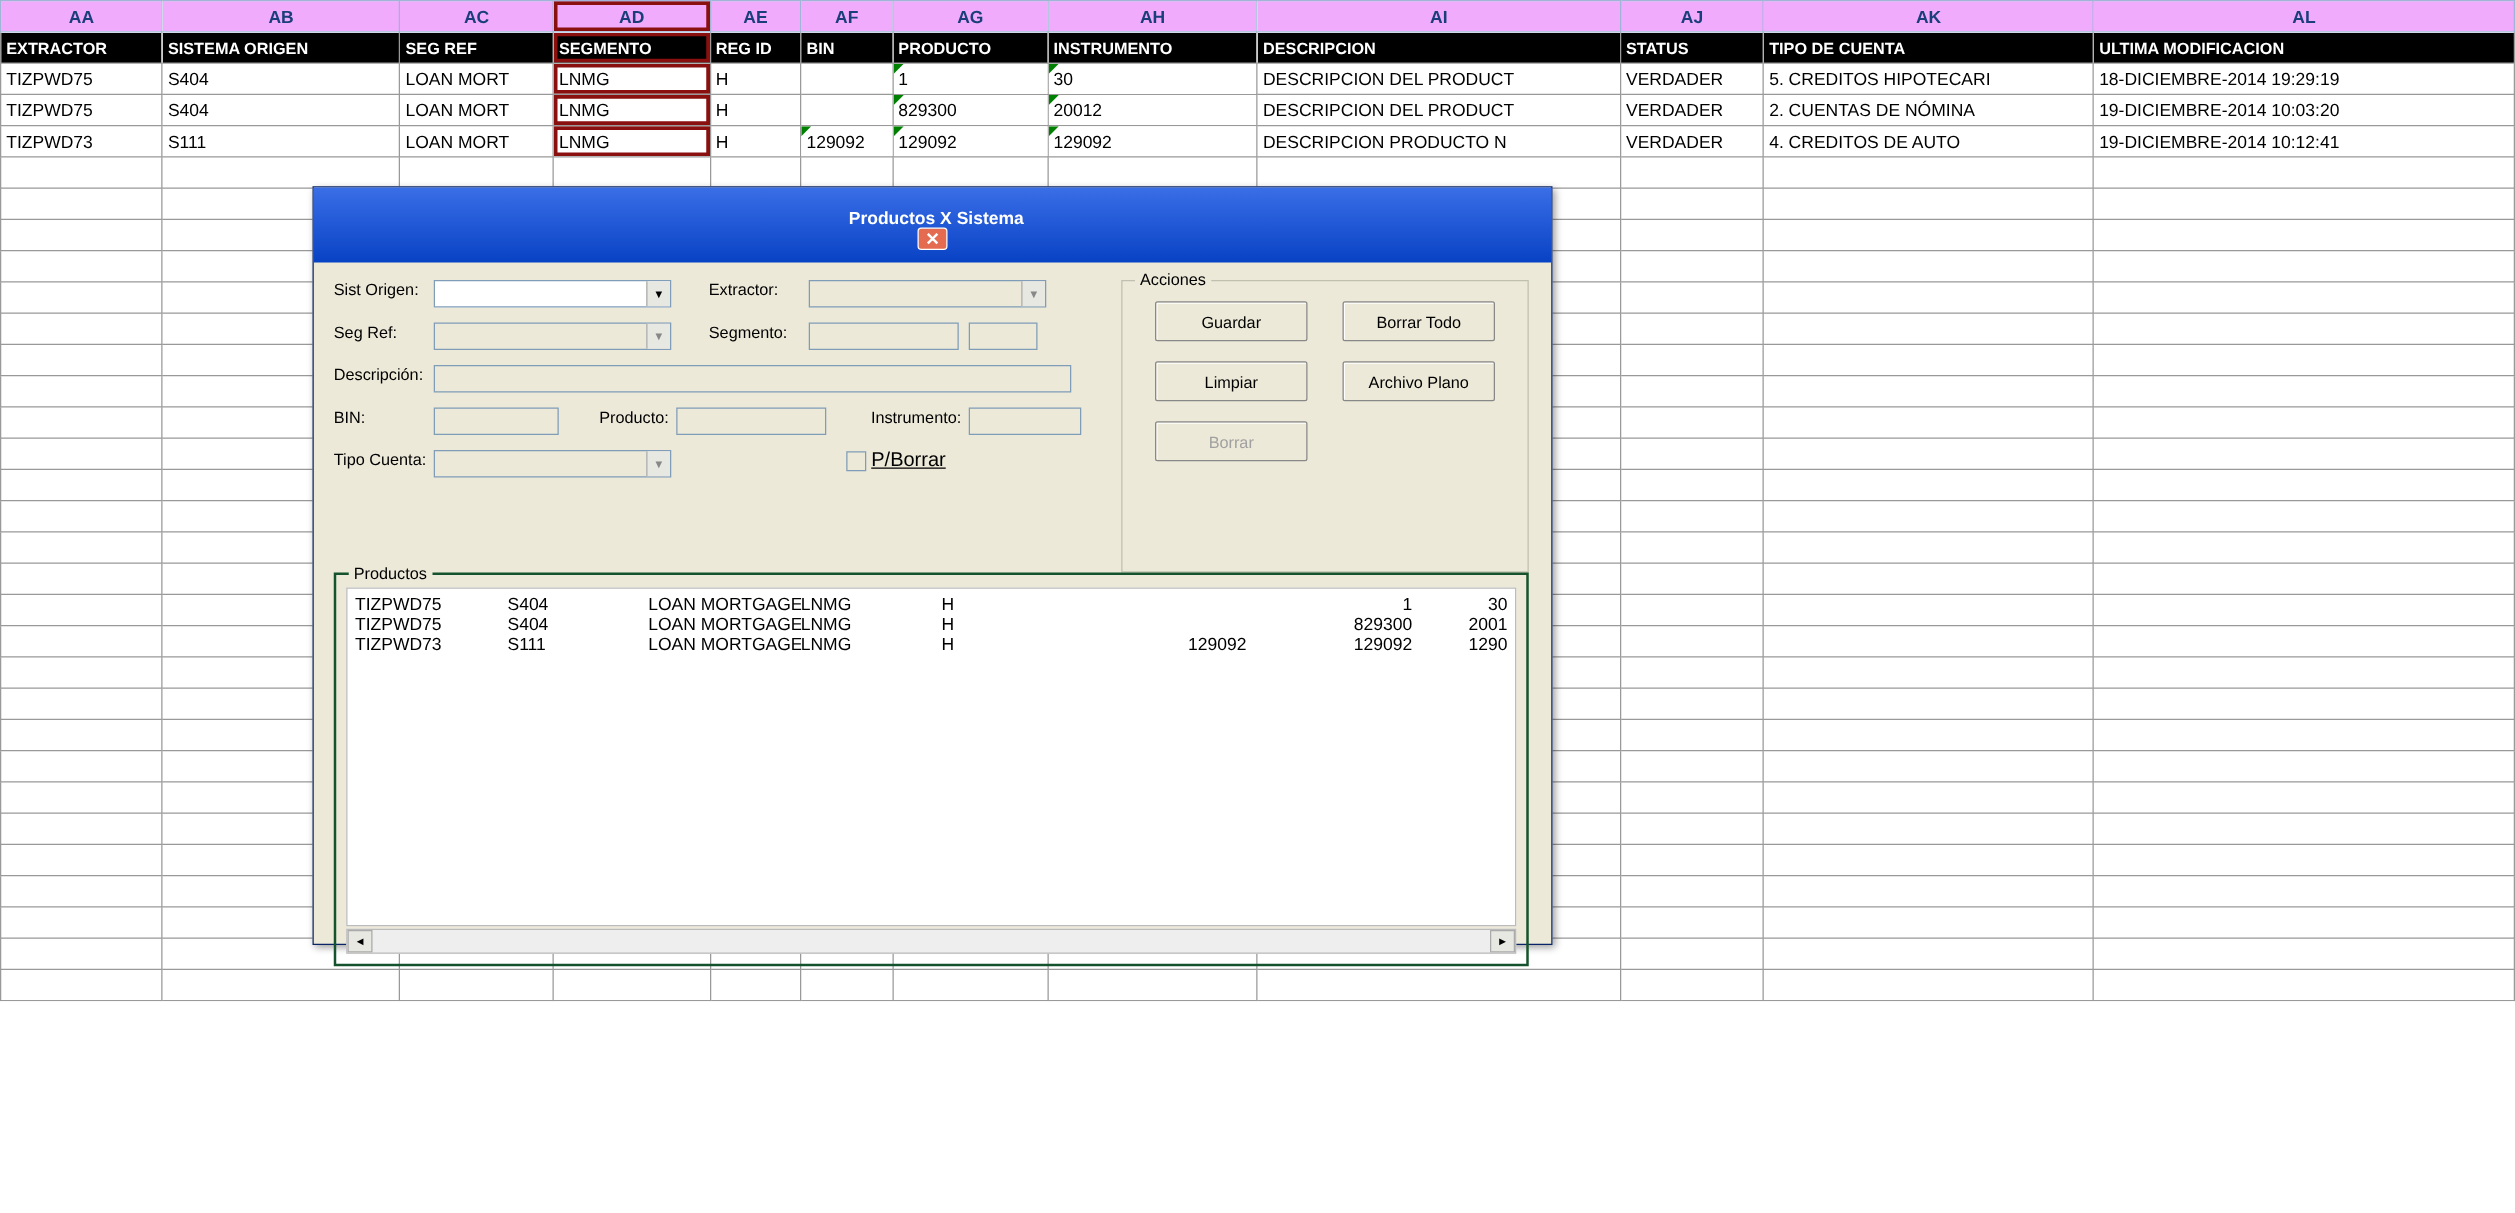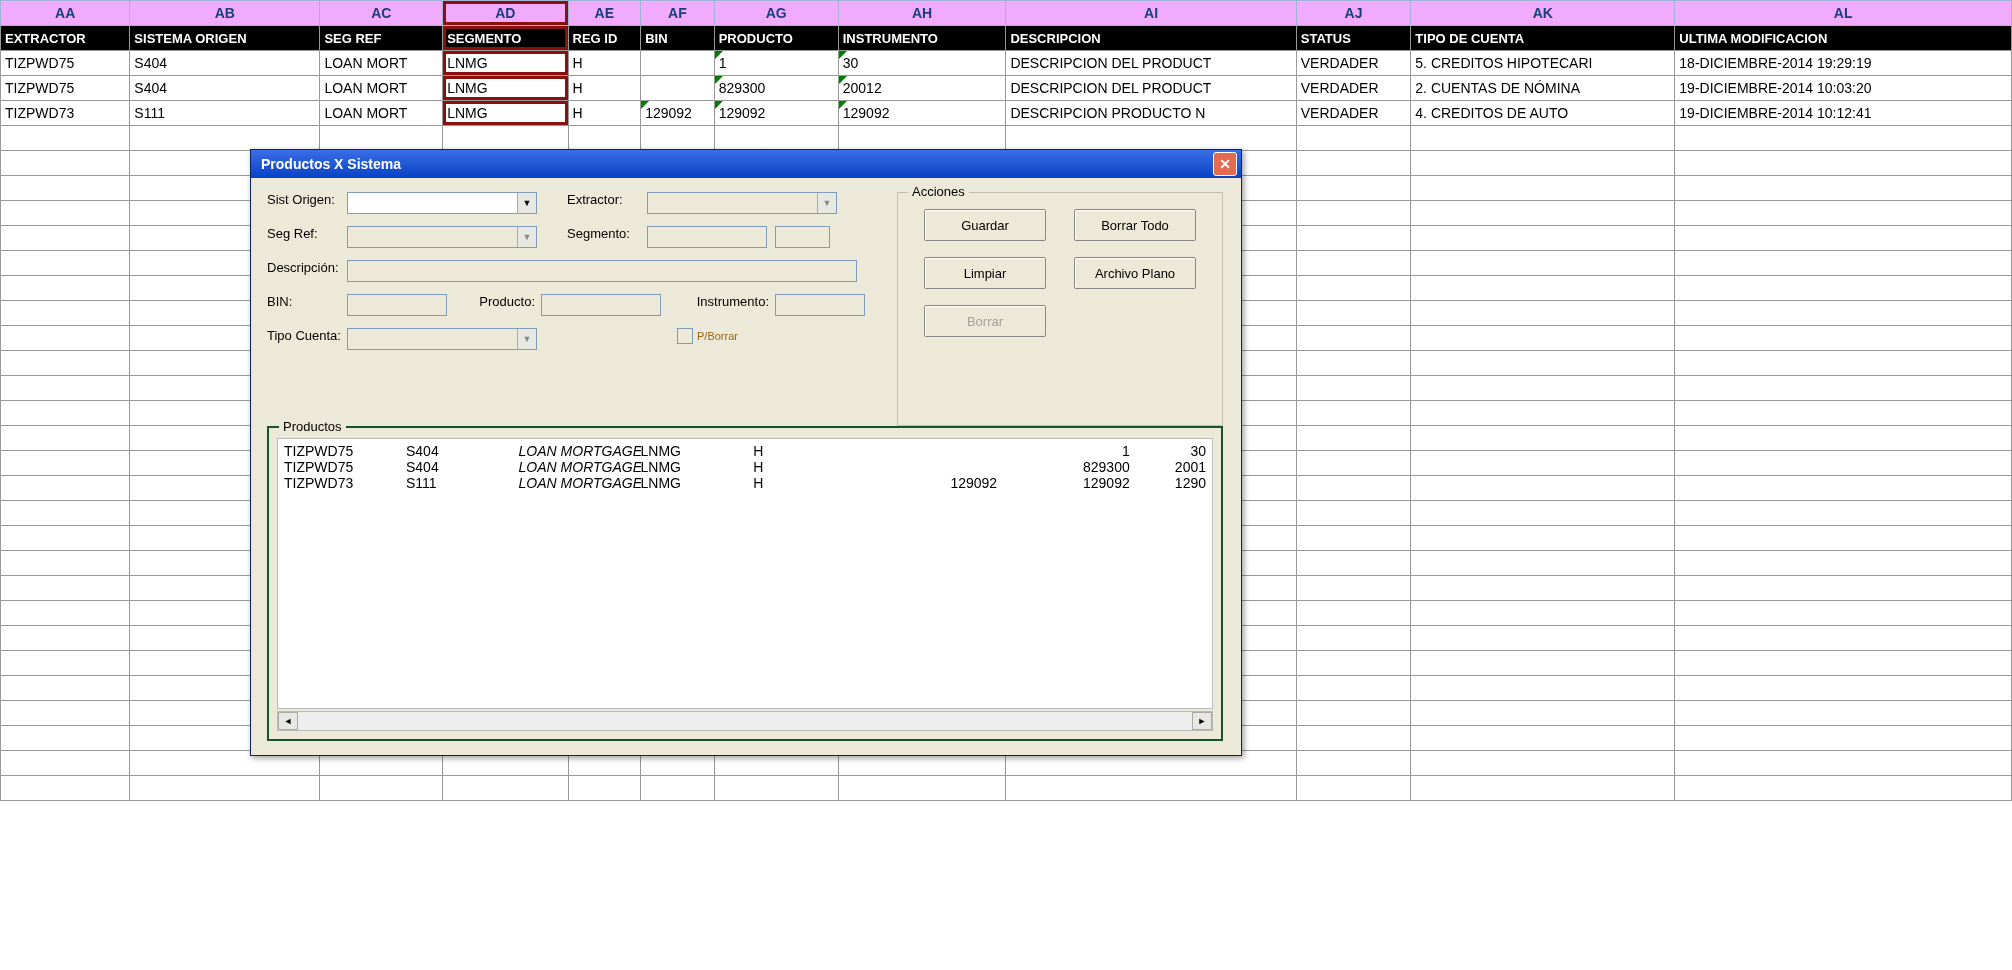--- a/index.html
+++ b/index.html
@@ -10,45 +10,45 @@
 .sheet td{font-size:14px;background:#fff;}
 .col-AA{width:98px;} .col-AB{width:144px;} .col-AC{width:93px;} .col-AD{width:95px;}
 .col-AE{width:55px;} .col-AF{width:55px;} .col-AG{width:94px;} .col-AH{width:127px;}
 .col-AI{width:220px;} .col-AJ{width:83px;} .col-AK{width:200px;} .col-AL{width:255px;}
 .highlight-col{box-shadow:inset 0 0 0 3px #8a0f0f;}
 .green-tri{position:relative;}
 .green-tri::before{content:"";position:absolute;top:0;left:0;border-top:8px solid #008000;border-right:8px solid transparent;}
 
 
 .dialog{position:absolute;top:149px;left:250px;width:990px;height:605px;background:#ece9d8;border:1px solid #0a246a;box-shadow:2px 2px 6px rgba(0,0,0,.4);}
-.titlebar{height:28px;background:linear-gradient(#3a6ee7,#0842c4);display:flex;align-items:center;padding:0 4px;color:#fff;font-weight:bold;font-size:14px;}
+.titlebar{height:28px;background:linear-gradient(#3a6ee7,#0842c4);display:flex;align-items:center;padding:16px 4px;color:#fff;font-weight:bold;font-size:14px;flex-direction:column;}
 .titlebar .title{flex:1;padding-left:6px;}
 .closebtn{width:22px;height:22px;background:#e46b4f;border:1px solid #fff;border-radius:3px;display:flex;align-items:center;justify-content:center;color:#fff;font-weight:bold;font-size:14px;cursor:pointer;}
 .dlg-body{position:relative;padding:14px 16px 10px 16px;height:calc(100% - 28px);box-sizing:border-box;}
 .form-row{display:flex;align-items:flex-start;margin-bottom:12px;}
 .lbl{display:inline-block;font-size:13px;}
 .combo,.txt{height:22px;background:#fff;border:1px solid #7f9db9;box-sizing:border-box;font-size:13px;padding:0 4px;}
 .combo.disabled,.txt.disabled{background:#ece9d8;color:#888;}
 .combo{display:inline-flex;align-items:center;position:relative;}
 .combo .arrow{position:absolute;right:0;top:0;width:18px;height:100%;background:#e8e8e2;border-left:1px solid #aaa;display:flex;align-items:center;justify-content:center;font-size:9px;}
 .fieldset{border:1px solid #c0c0b0;padding:10px 12px 12px 12px;position:relative;}
 .fieldset .legend{position:absolute;top:-9px;left:10px;background:#ece9d8;padding:0 4px;font-size:13px;}
 .actions{position:absolute;top:14px;right:18px;width:300px;height:210px;}
 .btn{width:120px;height:30px;background:#ece9d8;border:1px solid #888;border-radius:2px;font-size:13px;display:inline-flex;align-items:center;justify-content:center;cursor:pointer;box-shadow:inset 1px 1px 0 #fff;}
 .btn.disabled{color:#a0a0a0;cursor:default;}
 .actions .grid{display:grid;grid-template-columns:1fr 1fr;gap:16px 0;justify-items:center;padding-top:6px;}
 .chk{width:14px;height:14px;border:1px solid #7f9db9;background:#ece9d8;display:inline-block;vertical-align:middle;}
-.chk-lbl{color:#a16207;font-size:11px;margin-left:4px;}
+.chk-lbl{color:#000000;font-size:16px;margin-left:4px;text-decoration:underline;}
 
 .productos{position:absolute;left:16px;right:18px;top:248px;bottom:14px;border:2px solid #14532d;}
 .productos .legend{position:absolute;top:-9px;left:10px;background:#ece9d8;padding:0 4px;font-size:13px;}
 .prod-list{position:absolute;top:10px;left:8px;right:8px;bottom:30px;background:#fff;border:1px solid #bbb;overflow:hidden;font-size:14px;padding:4px 6px;box-sizing:border-box;}
 .prod-row{display:flex;white-space:pre;}
 .prod-row span{overflow:hidden;}
-.pc1{width:130px;} .pc2{width:120px;} .pc3{width:130px;font-style:italic;} .pc4{width:120px;}
+.pc1{width:130px;} .pc2{width:120px;} .pc3{width:130px;} .pc4{width:120px;}
 .pc5{width:130px;} .pc6{width:130px;text-align:right;padding-right:20px;} .pc7{width:120px;text-align:right;padding-right:20px;} .pc8{width:60px;text-align:right;}
 .hscroll{position:absolute;left:8px;right:8px;bottom:8px;height:18px;background:#eee;border:1px solid #bbb;display:flex;align-items:center;}
 .hscroll .arrow-btn{width:18px;height:16px;background:#e8e8e2;border:1px solid #aaa;display:flex;align-items:center;justify-content:center;font-size:9px;cursor:pointer;}
 .hscroll .track{flex:1;height:16px;}
 </style>
 </head>
 <body>
 
 <table class="sheet">
 <colgroup>

